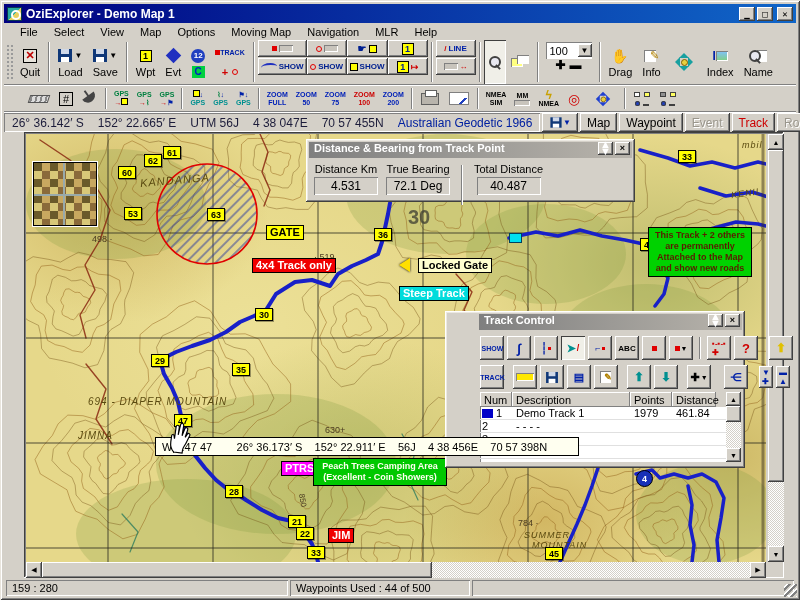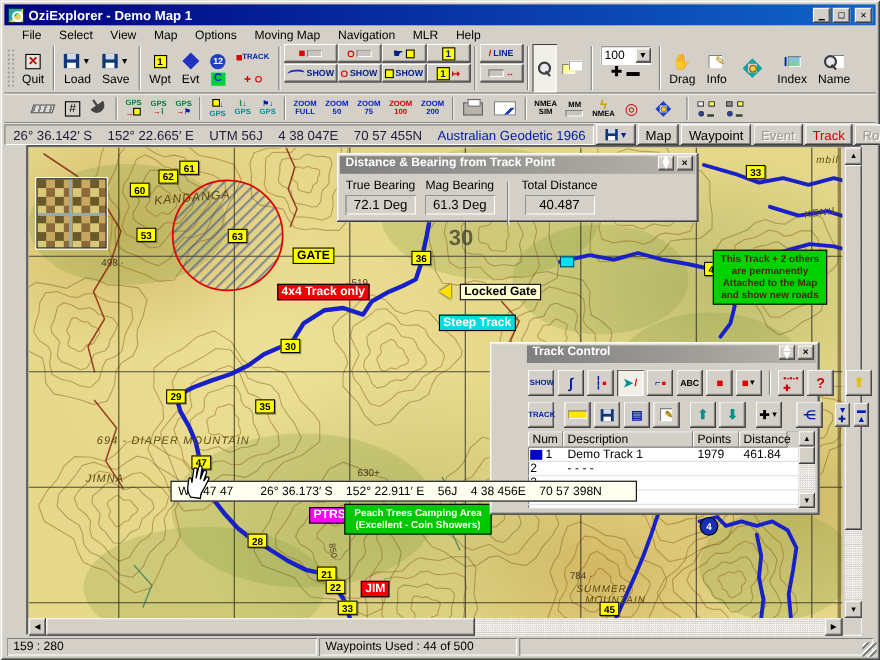--- a/index.html
+++ b/index.html
@@ -667,26 +667,26 @@
     <div class="dtitle">
       <span>Distance &amp; Bearing from Track Point</span>
       <div class="dbtn btn">
           <span>▲</span>
           <span>▼</span>
         </div>
       <div class="dbtn btn" style="font-size:9px;font-weight:bold">×</div>
     </div>
     <div id="dist-body">
       <div class="dfield">
+        <span class="dl">Distance Km</span>
+        <span class="dv in1">4.531</span>
+      </div>
+      <div class="dfield">
         <span class="dl">True Bearing</span>
         <span class="dv in1">72.1 Deg</span>
-      </div>
-      <div class="dfield">
-        <span class="dl">Mag Bearing</span>
-        <span class="dv in1">61.3 Deg</span>
       </div>
       <div class="groove" style="height:40px"></div>
       <div class="dfield">
         <span class="dl">Total Distance</span>
         <span class="dv in1">40.487</span>
       </div>
     </div>
   </div>
 
   <div id="tc-dlg" class="dlg out">

